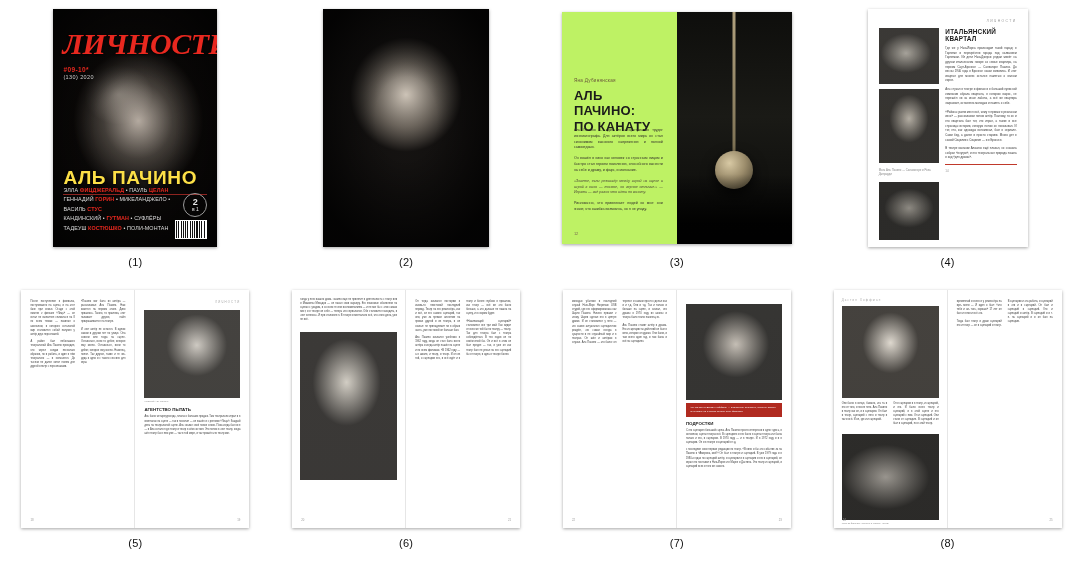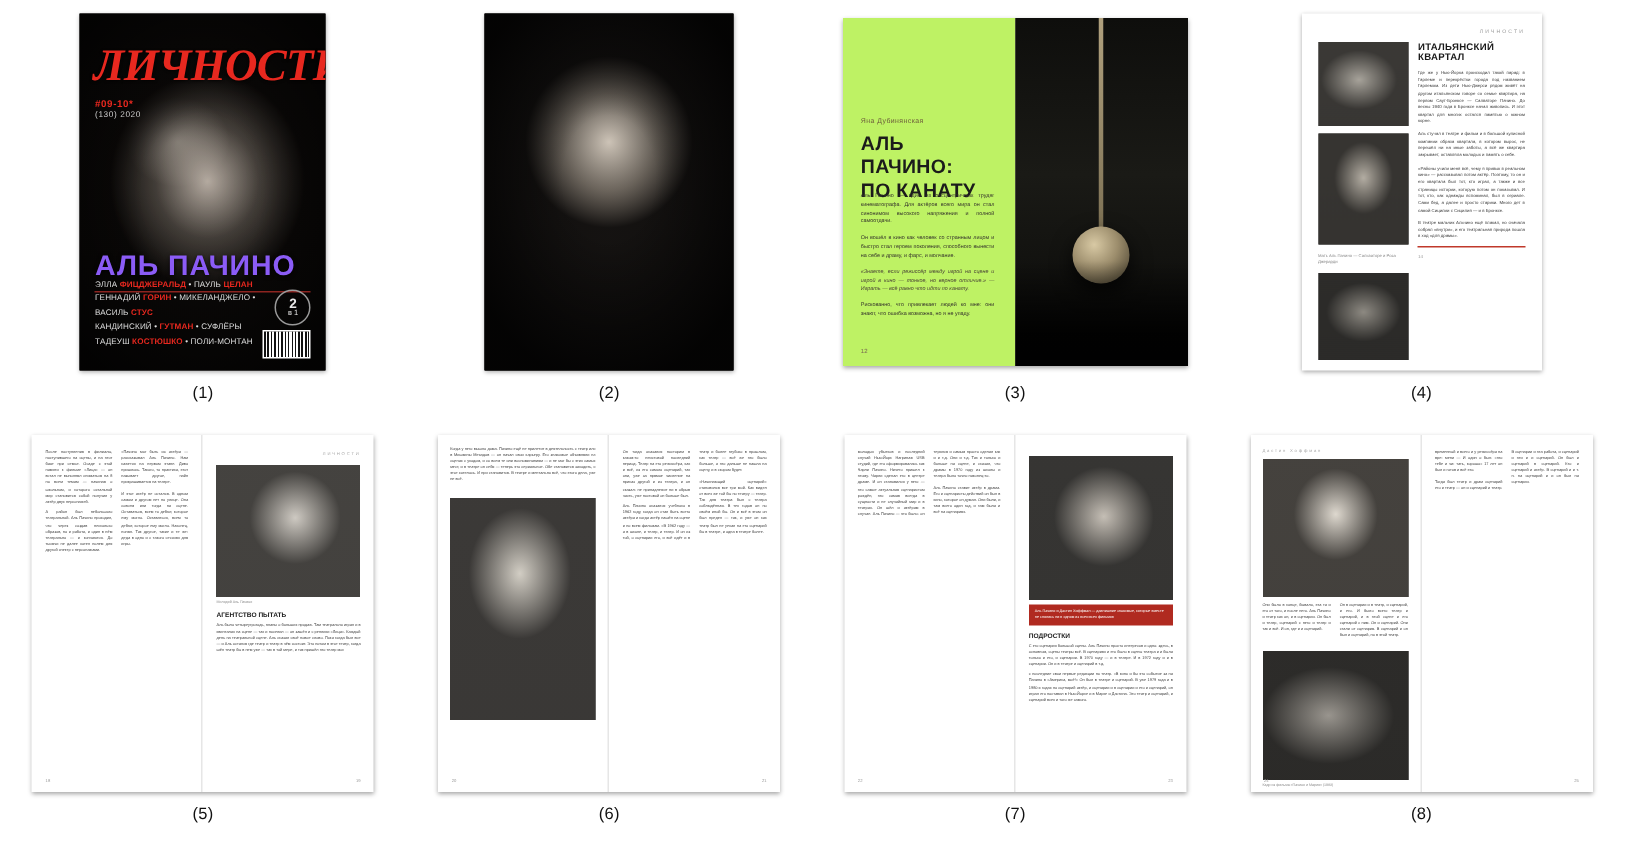--- a/index.html
+++ b/index.html
@@ -64,21 +64,21 @@
     text-shadow:0 1px 2px rgba(0,0,0,.7);
   }
   .cover .issue{
     position:absolute;top:56px;left:10px;
     color:#e8281f;font-size:6.5px;font-weight:700;line-height:1.45;
     letter-spacing:.4px;
   }
   .cover .issue .sub{color:#cfcfcf;font-weight:400;font-size:5.5px;}
   .cover .name{
     position:absolute;left:10px;bottom:58px;
-    color:#8b5cf6;font-weight:700;font-size:19px;letter-spacing:.6px;
+    color:#fde047;font-weight:700;font-size:19px;letter-spacing:.6px;
     text-shadow:0 1px 3px rgba(0,0,0,.8);
   }
   .cover .rule{
     position:absolute;left:10px;right:10px;bottom:52px;height:1px;background:#8d2420;
   }
   .cover .names{
     position:absolute;left:10px;bottom:14px;right:44px;
     font-size:5.4px;line-height:1.75;color:#dedede;letter-spacing:.1px;
   }
   .cover .names b{color:#e8281f;}

